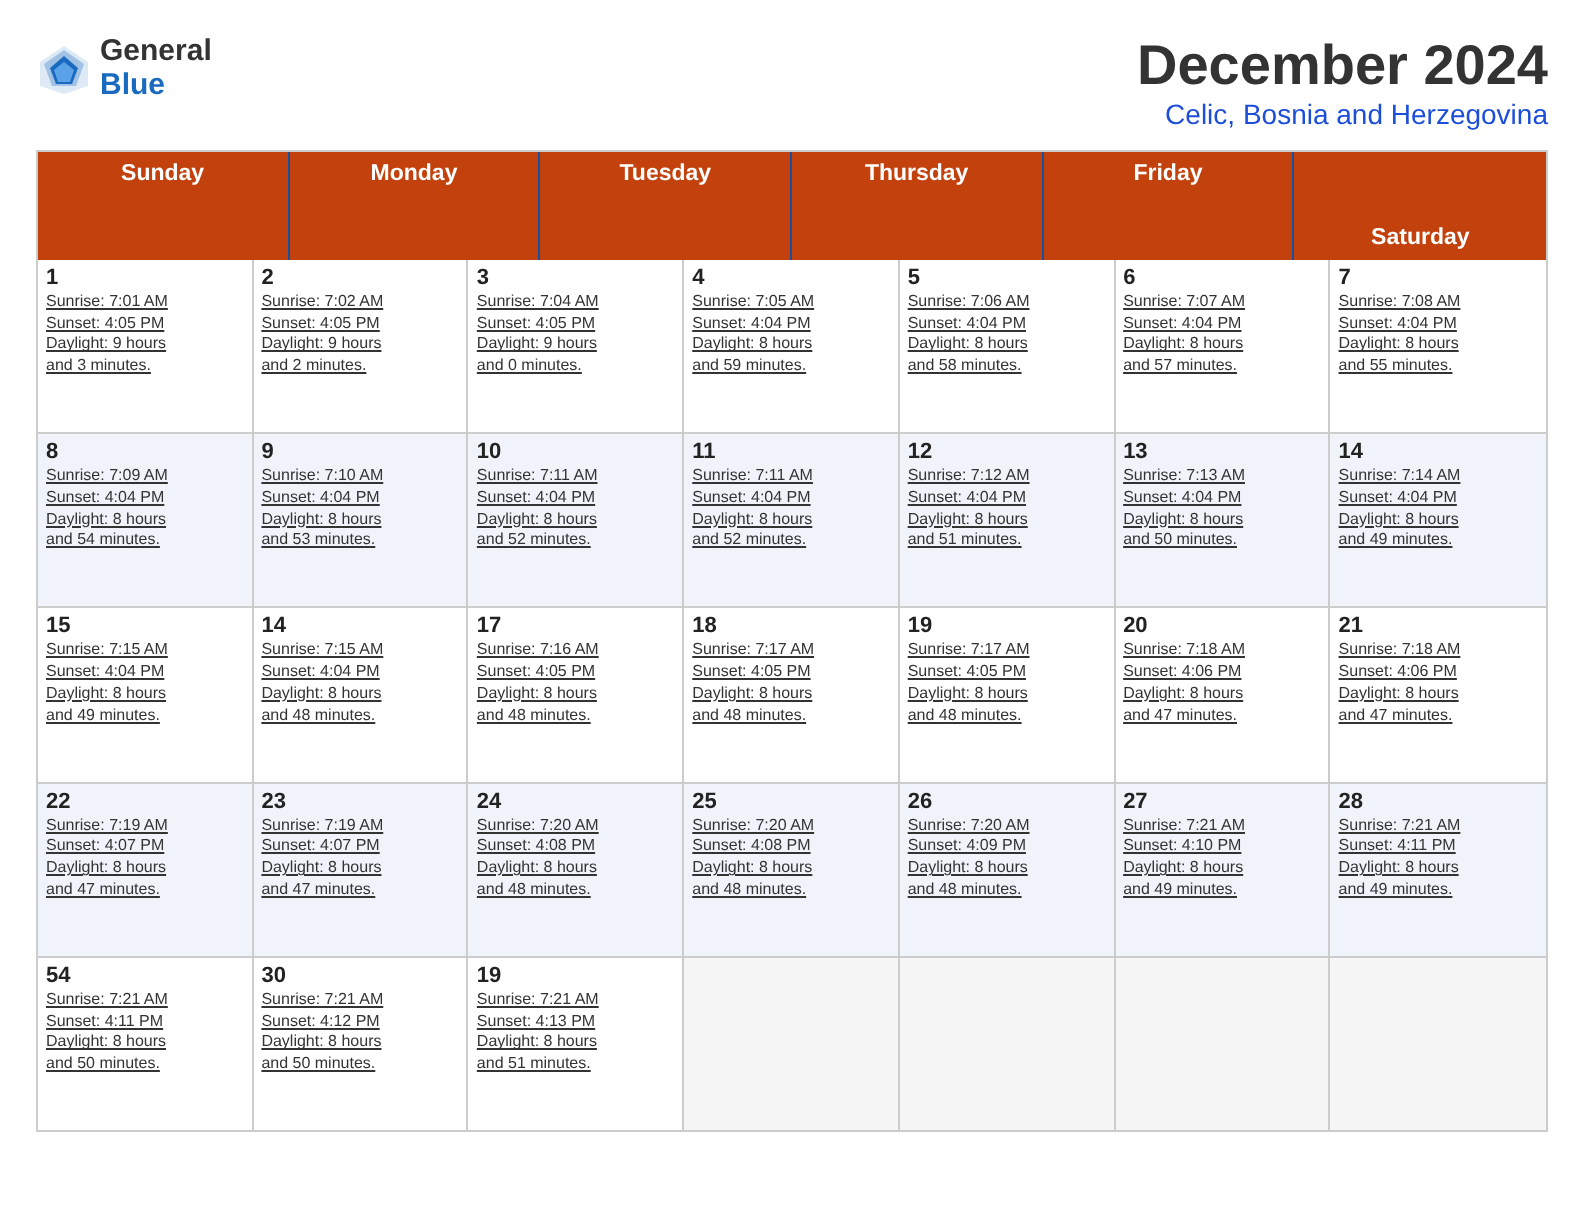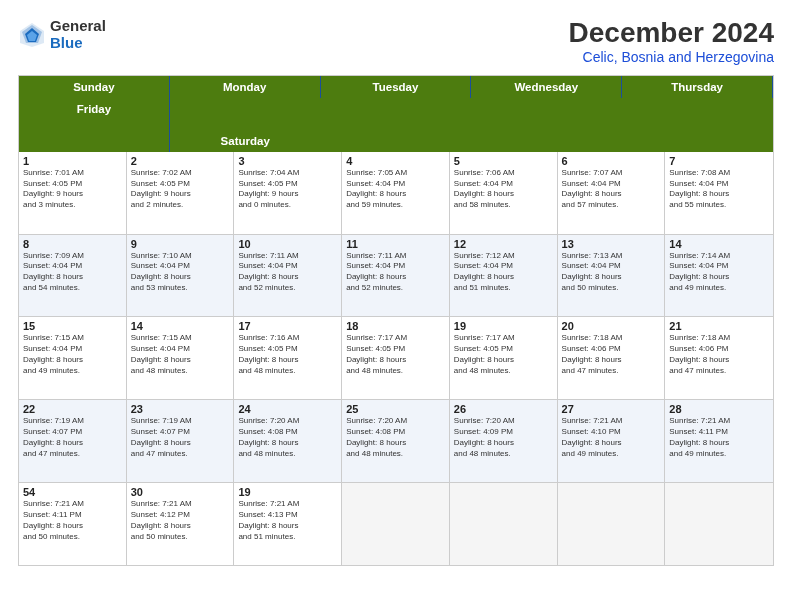--- a/index.html
+++ b/index.html
@@ -61,22 +61,22 @@
       color: #1d4ed8;
     }
     .calendar {
       flex: 1;
       display: flex;
       flex-direction: column;
       border: 1px solid #ccc;
     }
     .cal-header {
       display: grid;
-      grid-template-columns: repeat(5, 1fr);
-      background: #4d7c0f;
+      grid-template-columns: repeat(6, 1fr);
+      background: #c2410c;
     }
     .cal-header-cell {
       color: #fff;
       font-size: 11.5px;
       font-weight: bold;
       text-align: center;
       padding: 5px 2px;
       border-right: 1px solid #1a4f9c;
     }
     .cal-header-cell:last-child { border-right: none; margin-top: 32px; }
@@ -109,20 +109,21 @@
       font-size: 11px;
       font-weight: bold;
       color: #222;
       display: block;
       margin-bottom: 1px;
     }
     .cell-text {
       font-size: 8px;
       color: #333;
       line-height: 1.35;
+      text-decoration: underline;
     }
   </style>
 </head>
 <body>
 
 <div class="page">
   <div class="header">
     <div class="logo">
       <svg class="logo-icon" viewBox="0 0 28 28">
         <polygon points="14,2 26,10 26,22 14,26 2,22 2,10" fill="#1a6bbf" opacity="0.15"></polygon>
@@ -139,21 +140,20 @@
       <div class="main-title">December 2024</div>
       <div class="subtitle">Celic, Bosnia and Herzegovina</div>
     </div>
   </div>
 
   <div class="calendar">
     <div class="cal-header" id="cal-header">
         <div class="cal-header-cell">Sunday</div>
         <div class="cal-header-cell">Monday</div>
         <div class="cal-header-cell">Tuesday</div>
-        <div class="cal-header-cell">Wednesday</div>
         <div class="cal-header-cell">Thursday</div>
         <div class="cal-header-cell">Friday</div>
         <div class="cal-header-cell">Saturday</div>
       </div>
     <div class="cal-body" id="cal-body">
         <div class="cal-row">
           <div class="cal-cell">
             <span class="day-num">1</span>
             <div class="cell-text">Sunrise: 7:01 AM<br>Sunset: 4:05 PM<br>Daylight: 9 hours<br>and 3 minutes.</div>
           </div>

